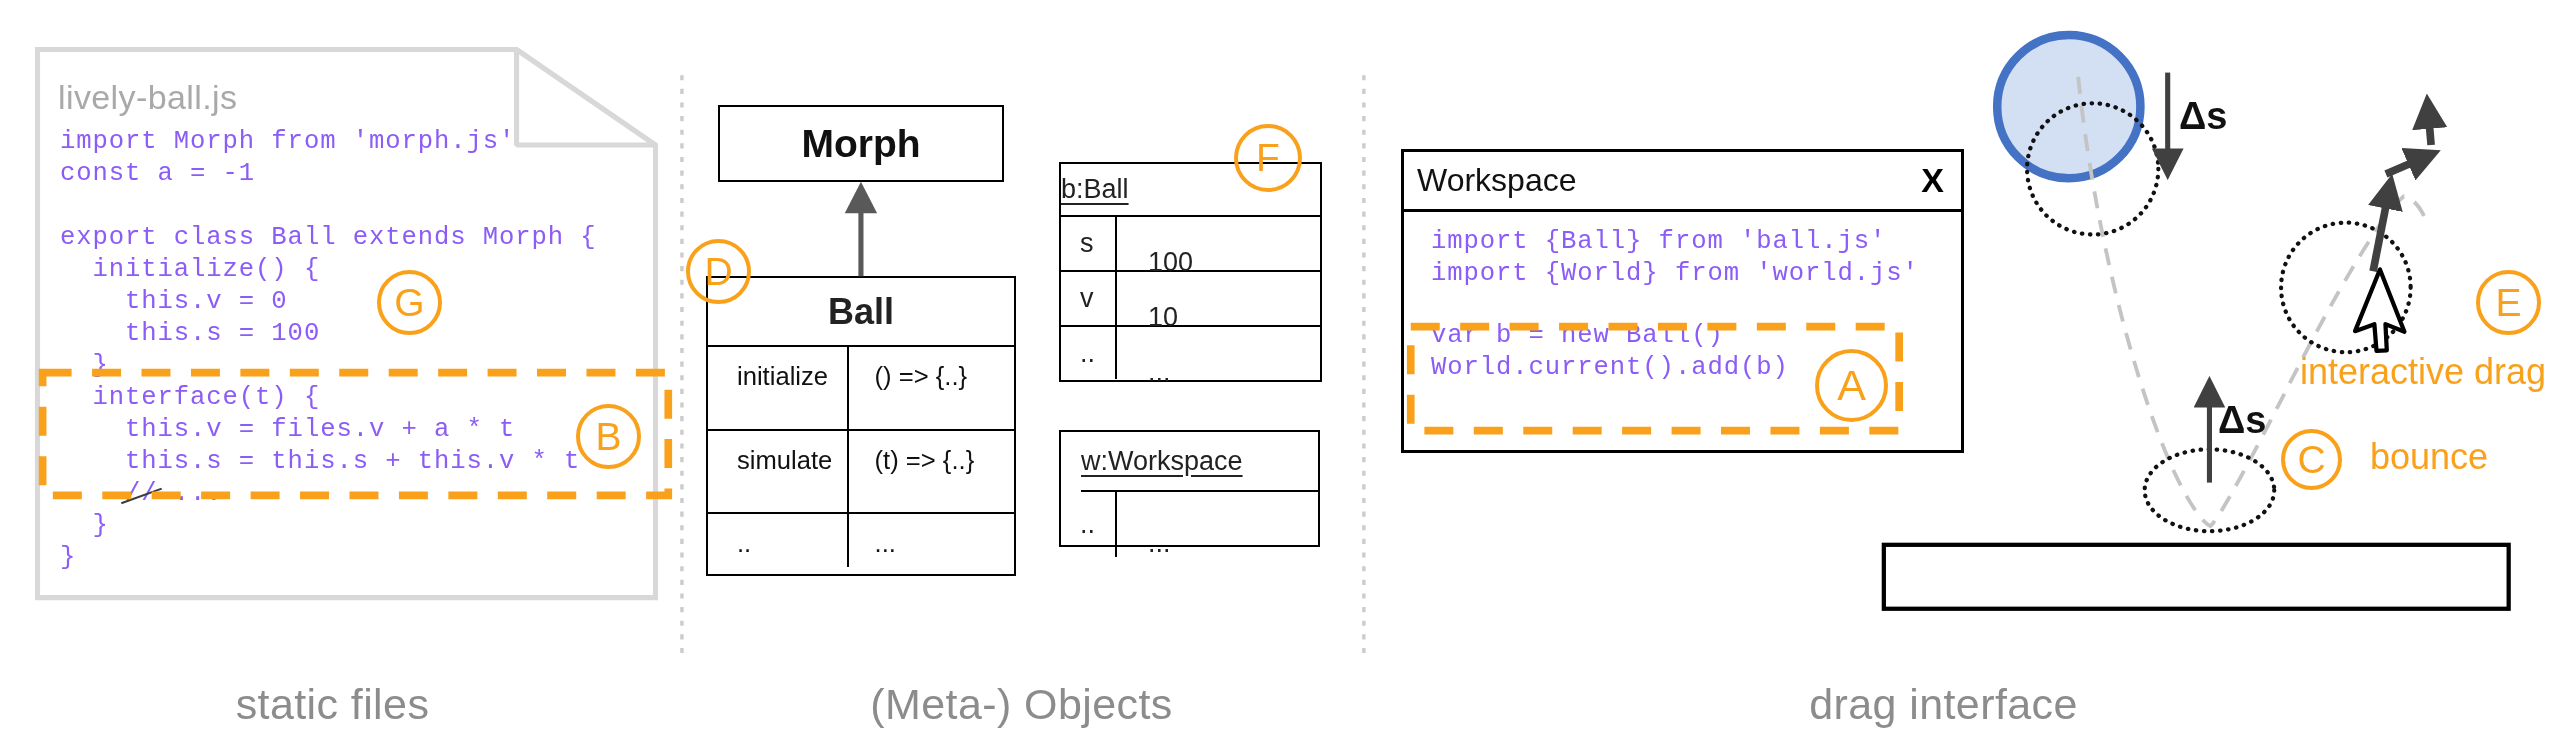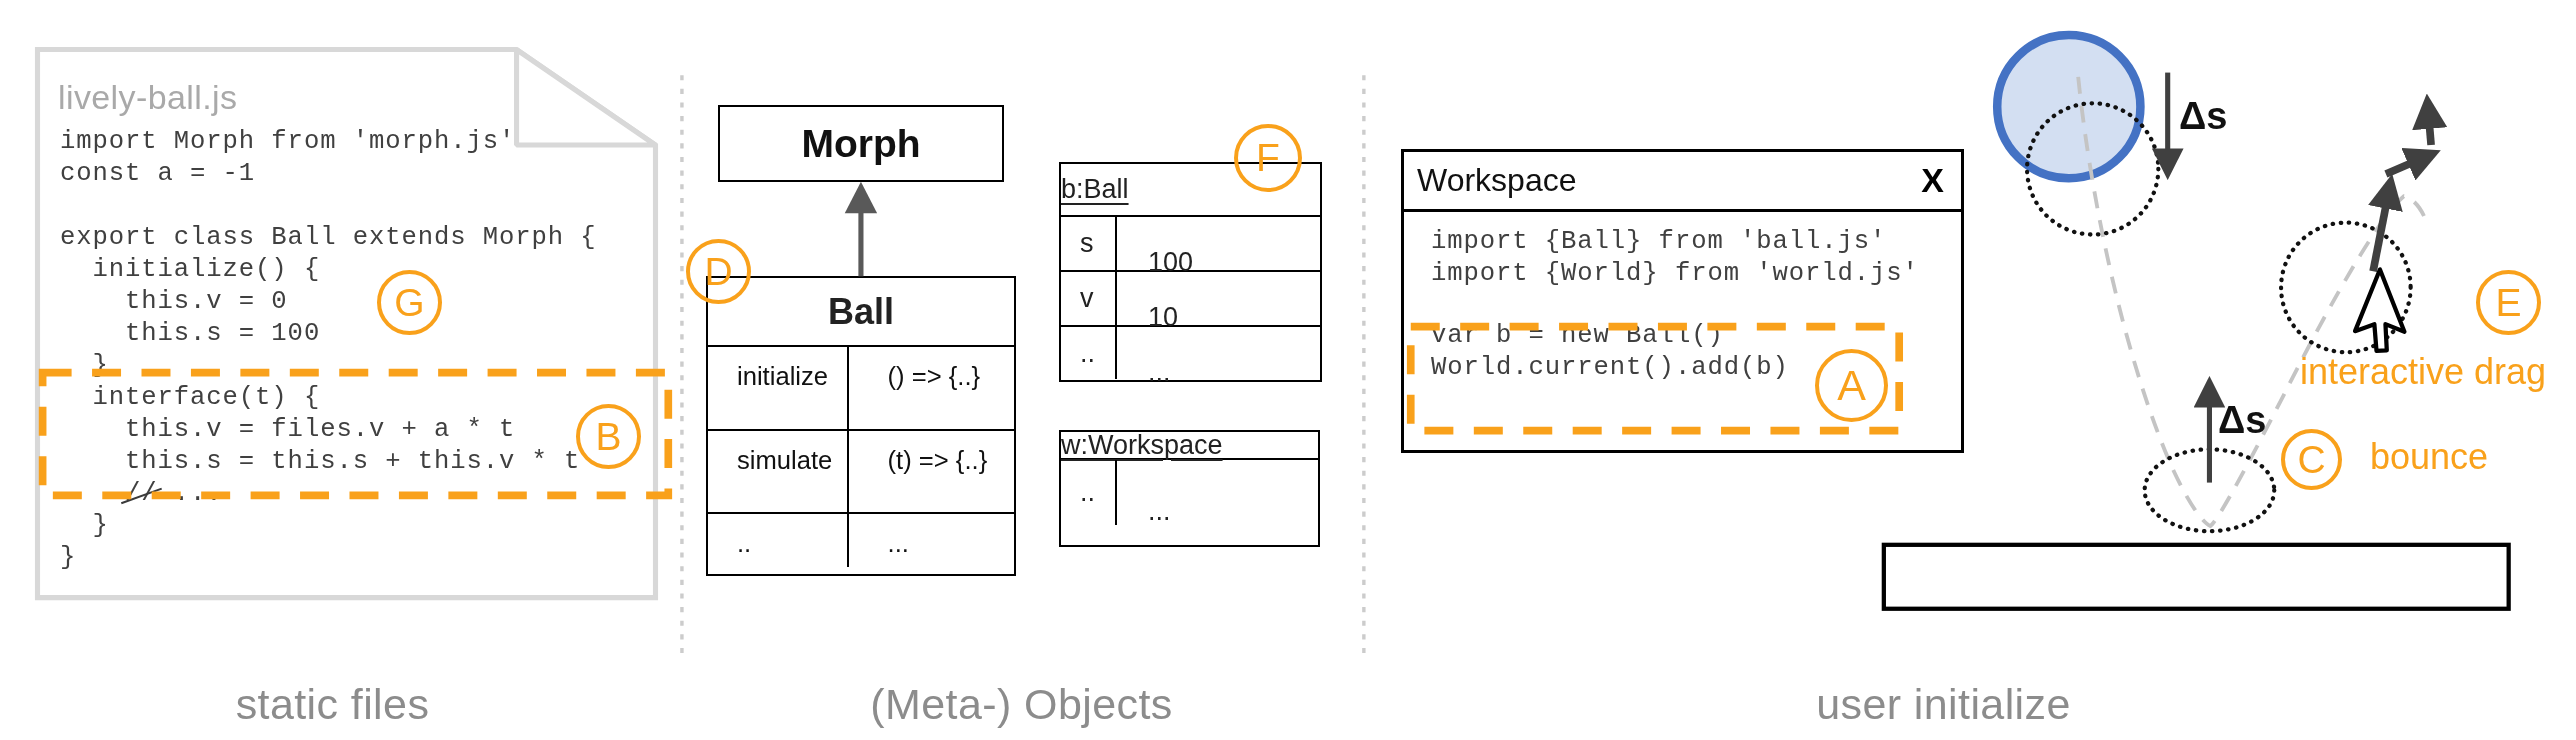--- a/index.html
+++ b/index.html
@@ -7,21 +7,21 @@
           font-family:"Liberation Sans",sans-serif;color:#222;}
   svg.layer{position:absolute;left:0;top:0;pointer-events:none;}
   #art-under{z-index:0;}
   #art-over{z-index:2;}
   .htm{position:absolute;z-index:1;}
   .top3{z-index:3;}
 
   
   .filename{left:58px;top:78px;font-size:34px;color:#A9A9A9;letter-spacing:0.4px;}
   .codeblock{font-family:"Liberation Mono","DejaVu Sans Mono",monospace;font-size:25.6px;
-             color:#404040;letter-spacing:0.9px;}
+             color:#8b5cf6;letter-spacing:0.9px;}
   .codeblock .ln{height:32px;line-height:32px;white-space:pre;}
   #file-code{left:60px;top:126px;width:597px;}
   .strike{position:relative;display:inline-block;}
   .strike::after{content:"";position:absolute;left:-5.1px;right:-5.1px;top:52%;
                  border-top:2.6px solid #3a3a3a;transform:rotate(-20deg);}
 
   
   .seclabel{top:680px;width:443px;text-align:center;font-size:43px;color:#8C8C8C;letter-spacing:0.4px;}
   #label-static{left:111px;}
   #label-meta{left:800px;}
@@ -31,42 +31,42 @@
   #morph-box{left:718px;top:105px;width:286px;height:77px;border:2.6px solid #000;background:#fff;
              box-sizing:border-box;display:flex;align-items:center;justify-content:center;
              font-size:39px;font-weight:700;color:#111;}
   .uml{box-sizing:border-box;border:2.6px solid #000;background:#fff;}
   #ball-table{left:706px;top:276px;width:310px;height:300px;}
   #ball-table .hdr{height:67px;border-bottom:2.6px solid #000;display:flex;align-items:center;
                    justify-content:center;font-size:36px;font-weight:700;}
   .two-col{display:flex;}
   .two-col .c1{box-sizing:border-box;border-right:2.6px solid #000;}
   .two-col .c2{flex:1;}
-  #ball-table .row{border-bottom:2.6px solid #000;gap:13px;}
+  #ball-table .row{border-bottom:2.6px solid #000;}
   #ball-table .row:last-child{border-bottom:none;}
   #ball-table .c1{width:141px;padding:15.3px 0 0 29px;}
   #ball-table .c2{padding:15.3px 0 0 25.6px;}
   #ball-table .row{font-size:25.6px;color:#111;}
   #r-ball-1{height:84px;}#r-ball-2{height:83px;}#r-ball-3{height:53px;}
   #r-ball-1,#r-ball-2,#r-ball-3{box-sizing:border-box;}
 
   .obj-table .hdr{box-sizing:border-box;border-bottom:2.6px solid #000;display:flex;align-items:center;
                   font-size:27px;}
   .obj-table .hdr span{text-decoration:underline;text-underline-offset:5.1px;}
   .obj-table .row{box-sizing:border-box;display:flex;font-size:27px;border-bottom:2.6px solid #000;}
   .obj-table .row:last-child{border-bottom:none;}
   .obj-table .row .c1{width:56px;box-sizing:border-box;border-right:2.6px solid #000;
                       display:flex;align-items:center;padding-left:19px;}
   .obj-table .row .c2{flex:1;display:flex;align-items:center;padding-left:31px;margin-top:38px;}
   #bball-table{left:1059px;top:162px;width:263px;height:220px;}
   #bball-table .hdr{height:53px;}
   #bball-table .row{height:55px;}
   #bball-table .row:last-child{height:52px;}
   #wworkspace-table{left:1059px;top:430px;width:261px;height:117px;}
-  #wworkspace-table .hdr{height:28px;}
+  #wworkspace-table .hdr{height:60px;margin-left:20px;}
   #wworkspace-table .row{height:65px;}
 
   
   #workspace-win{left:1401px;top:149px;width:563px;height:304px;border:3.4px solid #000;
                  background:#fff;box-sizing:border-box;}
   #win-titlebar{height:60px;border-bottom:3.4px solid #000;display:flex;align-items:center;
                 justify-content:space-between;padding:0 17px 0 13px;box-sizing:border-box;}
   #win-title{font-size:32px;color:#111;}
   #win-close{font-size:34px;font-weight:700;color:#000;cursor:pointer;}
   .wincode{position:absolute;left:27px;}
@@ -186,21 +186,21 @@
       <div class="ln">import {World} from 'world.js'</div>
     </div>
     <div class="wincode codeblock" id="win-code-script">
       <div class="ln">var b = new Ball()</div>
       <div class="ln">World.current().add(b)</div>
     </div>
   </div>
 
   <div class="htm seclabel" id="label-static">static files</div>
   <div class="htm seclabel" id="label-meta">(Meta-) Objects</div>
-  <div class="htm seclabel" id="label-ui">user initialize</div>
+  <div class="htm seclabel" id="label-ui">drag interface</div>
 
   <svg id="art-over" class="layer" width="2576" height="741" viewBox="0 0 3022 869">
     <defs>
       <marker id="ah" viewBox="0 0 10 10" refX="7" refY="5" markerWidth="4.6" markerHeight="4.6" orient="auto-start-reverse">
         <path d="M0,0 L10,5 L0,10 z" fill="#404040"></path>
       </marker>
       <marker id="ah-big" viewBox="0 0 10 10" refX="7" refY="5" markerWidth="6.2" markerHeight="6.2" orient="auto-start-reverse">
         <path d="M0,0 L10,5 L0,10 z" fill="#404040"></path>
       </marker>
     </defs>

